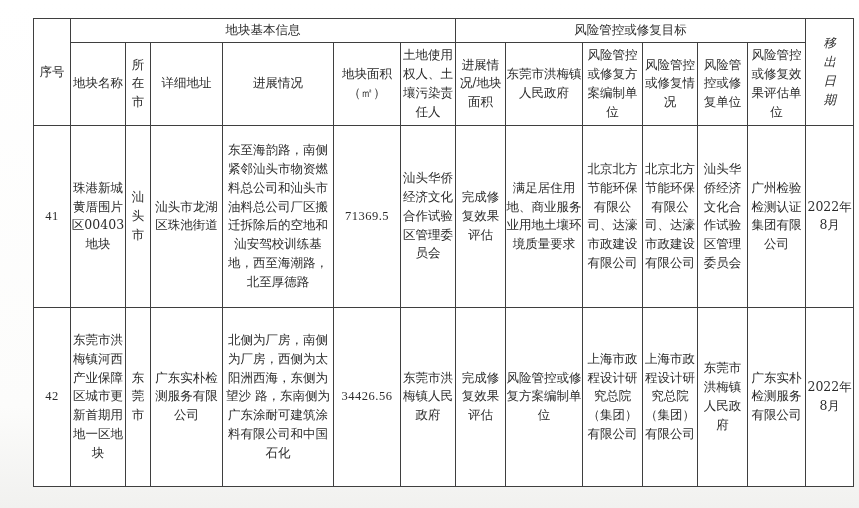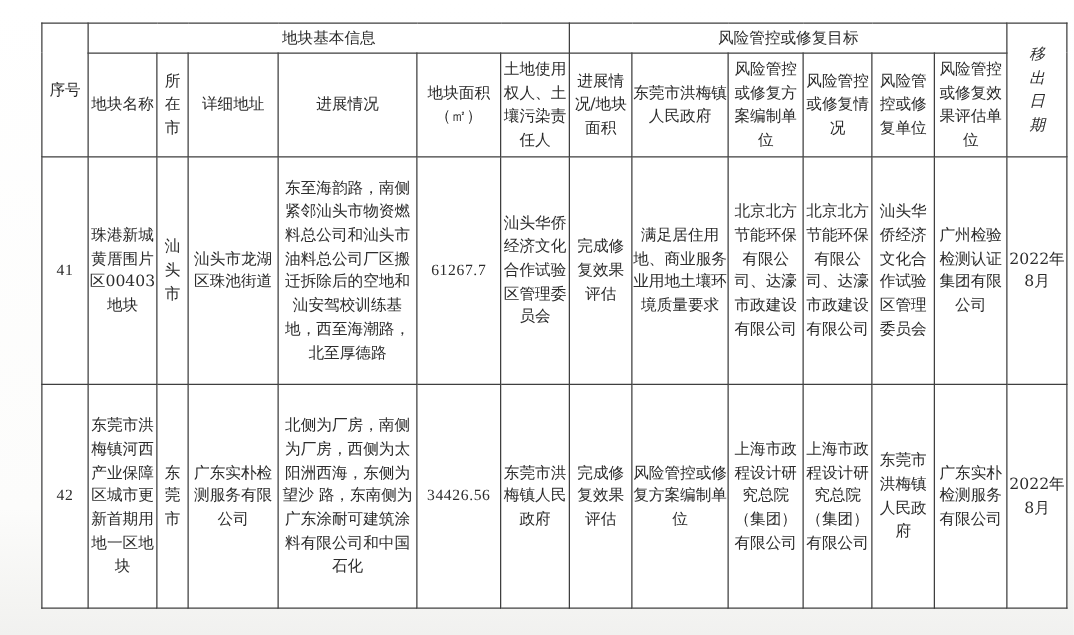--- a/index.html
+++ b/index.html
@@ -78,21 +78,21 @@
     <th>风险管控或修复单位</th>
     <th>风险管控或修复效果评估单位</th>
   </tr>
 
   <tr class="r41">
     <td class="num">41</td>
     <td>珠港新城黄厝围片区00403地块</td>
     <td>汕头市</td>
     <td>汕头市龙湖区珠池街道</td>
     <td>东至海韵路，南侧紧邻汕头市物资燃料总公司和汕头市油料总公司厂区搬迁拆除后的空地和汕安驾校训练基地，西至海潮路，北至厚德路</td>
-    <td class="num">61267.7</td>
+    <td class="num">71369.5</td>
     <td>汕头华侨经济文化合作试验区管理委员会</td>
     <td>完成修复效果评估</td>
     <td>满足居住用地、商业服务业用地土壤环境质量要求</td>
     <td>北京北方节能环保有限公司、达濠市政建设有限公司</td>
     <td>北京北方节能环保有限公司、达濠市政建设有限公司</td>
     <td>汕头华侨经济文化合作试验区管理委员会</td>
     <td>广州检验检测认证集团有限公司</td>
     <td>2022年8月</td>
   </tr>
 

